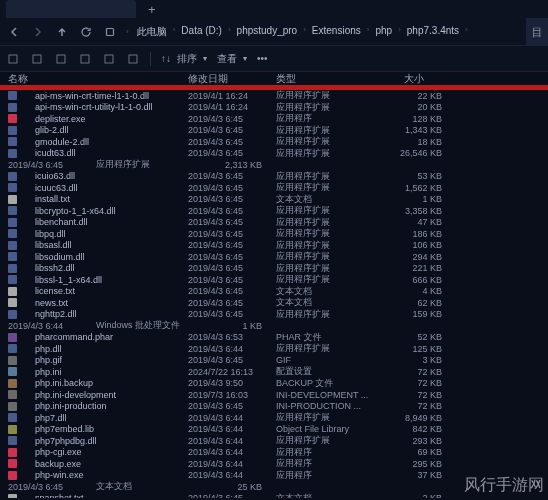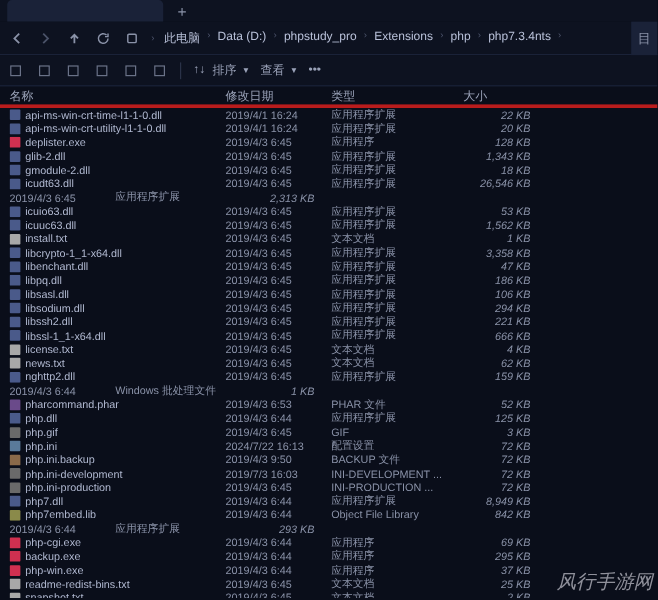--- a/index.html
+++ b/index.html
@@ -84,50 +84,50 @@
   font-size: 10px;
   color: #9aa2b8;
 }
 .header-row {
   height: 18px;
   display: flex;
   align-items: center;
   padding: 0 8px;
   font-size: 10px;
   color: #9aa2b8;
-  border-bottom: 3px solid #b91c1c;
+  border-bottom: 5px solid #b91c1c;
 }
 .col-name { width: 180px; }
 .col-date { width: 88px; }
 .col-type { width: 110px; }
-.col-size { width: 56px; text-align: left; }
+.col-size { width: 56px; text-align: center; }
 .file-list {
   height: 408px;
   overflow-y: auto;
   overflow-x: hidden;
 }
 .file-row {
   height: 11.5px;
   display: flex;
   align-items: center;
   padding: 0 8px;
   font-size: 9px;
   color: #b0b8d0;
 }
 .fname {
   width: 180px;
   display: flex;
   align-items: center;
-  gap: 4px;
+  gap: 18px;
   overflow: hidden;
   white-space: nowrap;
 }
 .fdate { width: 88px; color: #8a92a8; }
 .ftype { width: 110px; color: #8a92a8; overflow: hidden; white-space: nowrap; }
-.fsize { width: 56px; text-align: right; color: #8a92a8; font-style: italic; }
+.fsize { width: 56px; text-align: right; color: #8a92a8; }
 .icon-file {
   width: 9px;
   height: 9px;
   flex-shrink: 0;
   display: inline-block;
 }
 .icon-dll { background: #4a5a8a; border-radius: 1px; }
 .icon-exe { background: #d03050; border-radius: 1px; }
 .icon-txt { background: #a8a8a8; border-radius: 1px; }
 .icon-bat { background: #3a8a6a; border-radius: 1px; }
@@ -137,21 +137,20 @@
 .icon-lib { background: #8a8a4a; border-radius: 1px; }
 .icon-other { background: #6a6a6a; border-radius: 1px; }
 .watermark {
   position: absolute;
   right: 4px;
   bottom: 4px;
   font-size: 16px;
   color: rgba(200,200,210,0.7);
   font-family: "Microsoft YaHei", sans-serif;
   pointer-events: none;
-  font-style: italic;
 }
 .nav-right {
   width: 22px;
   height: 28px;
   background: #1a2238;
   color: #8a92a8;
   display: flex;
   align-items: center;
   justify-content: center;
   font-size: 11px;
@@ -523,20 +522,24 @@
     <div class="file-row">
       <div class="fname">
         <span class="icon-file icon-lib"></span>
         <span>php7embed.lib</span>
       </div>
       <div class="fdate">2019/4/3 6:44</div>
       <div class="ftype">Object File Library</div>
       <div class="fsize">842 KB</div>
     </div>
     <div class="file-row">
+      <div class="fname">
+        <span class="icon-file icon-dll"></span>
+        <span>php7phpdbg.dll</span>
+      </div>
       <div class="fdate">2019/4/3 6:44</div>
       <div class="ftype">应用程序扩展</div>
       <div class="fsize">293 KB</div>
     </div>
     <div class="file-row">
       <div class="fname">
         <span class="icon-file icon-exe"></span>
         <span>php-cgi.exe</span>
       </div>
       <div class="fdate">2019/4/3 6:44</div>
@@ -555,24 +558,20 @@
     <div class="file-row">
       <div class="fname">
         <span class="icon-file icon-exe"></span>
         <span>php-win.exe</span>
       </div>
       <div class="fdate">2019/4/3 6:44</div>
       <div class="ftype">应用程序</div>
       <div class="fsize">37 KB</div>
     </div>
     <div class="file-row">
-      <div class="fname">
-        <span class="icon-file icon-txt"></span>
-        <span>readme-redist-bins.txt</span>
-      </div>
       <div class="fdate">2019/4/3 6:45</div>
       <div class="ftype">文本文档</div>
       <div class="fsize">25 KB</div>
     </div>
     <div class="file-row">
       <div class="fname">
         <span class="icon-file icon-txt"></span>
         <span>snapshot.txt</span>
       </div>
       <div class="fdate">2019/4/3 6:45</div>

